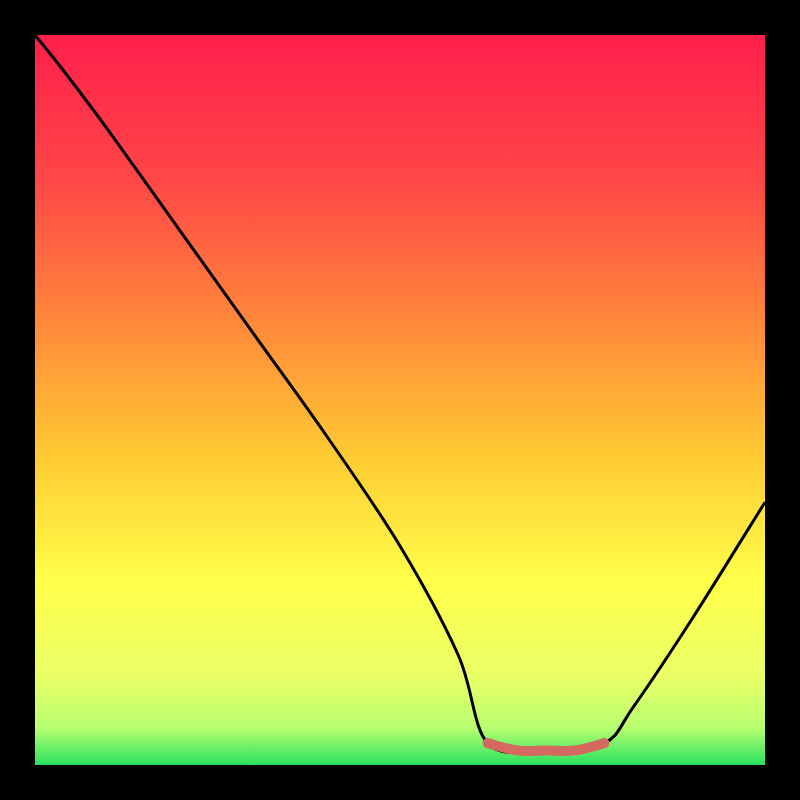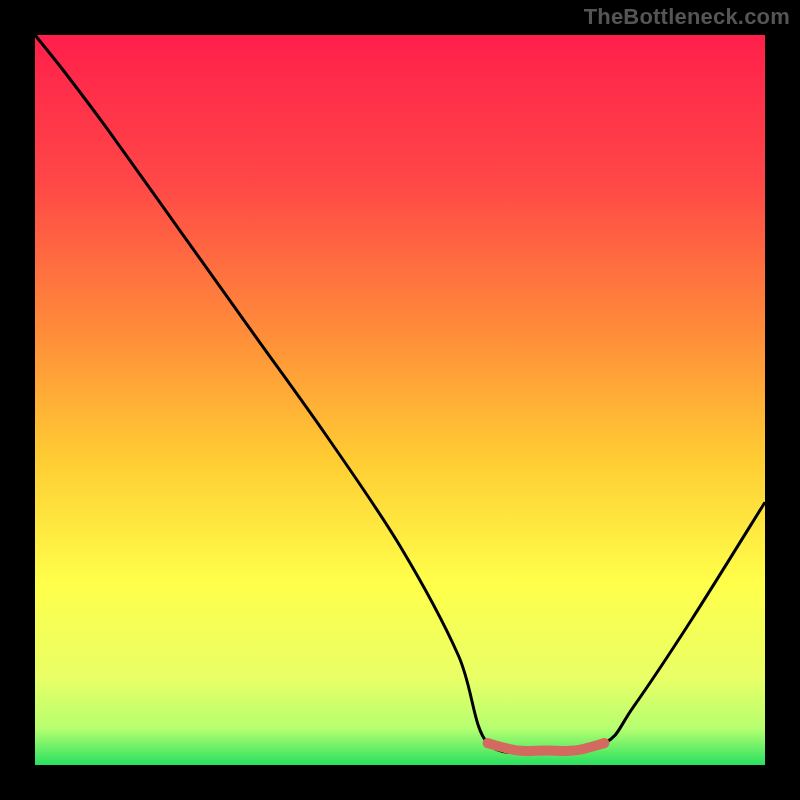--- a/index.html
+++ b/index.html
@@ -51,21 +51,20 @@
     height: 730px;
     display: block;
     pointer-events: none;
   }
 </style>
 </head>
 <body>
 
 <div class="stage">
 
-  <div class="watermark">TheBottleneck.com</div>
 
   <div class="plot-area">
 
     <svg class="gradient" viewBox="0 0 730 730" preserveAspectRatio="none">
       <defs>
         <linearGradient id="bg-grad" x1="0" y1="0" x2="0" y2="1">
             <stop offset="0%" stop-color="#ff1f4b"></stop>
             <stop offset="20%" stop-color="#ff4747"></stop>
             <stop offset="40%" stop-color="#ff8a3a"></stop>
             <stop offset="57.99999999999999%" stop-color="#ffcc33"></stop>

